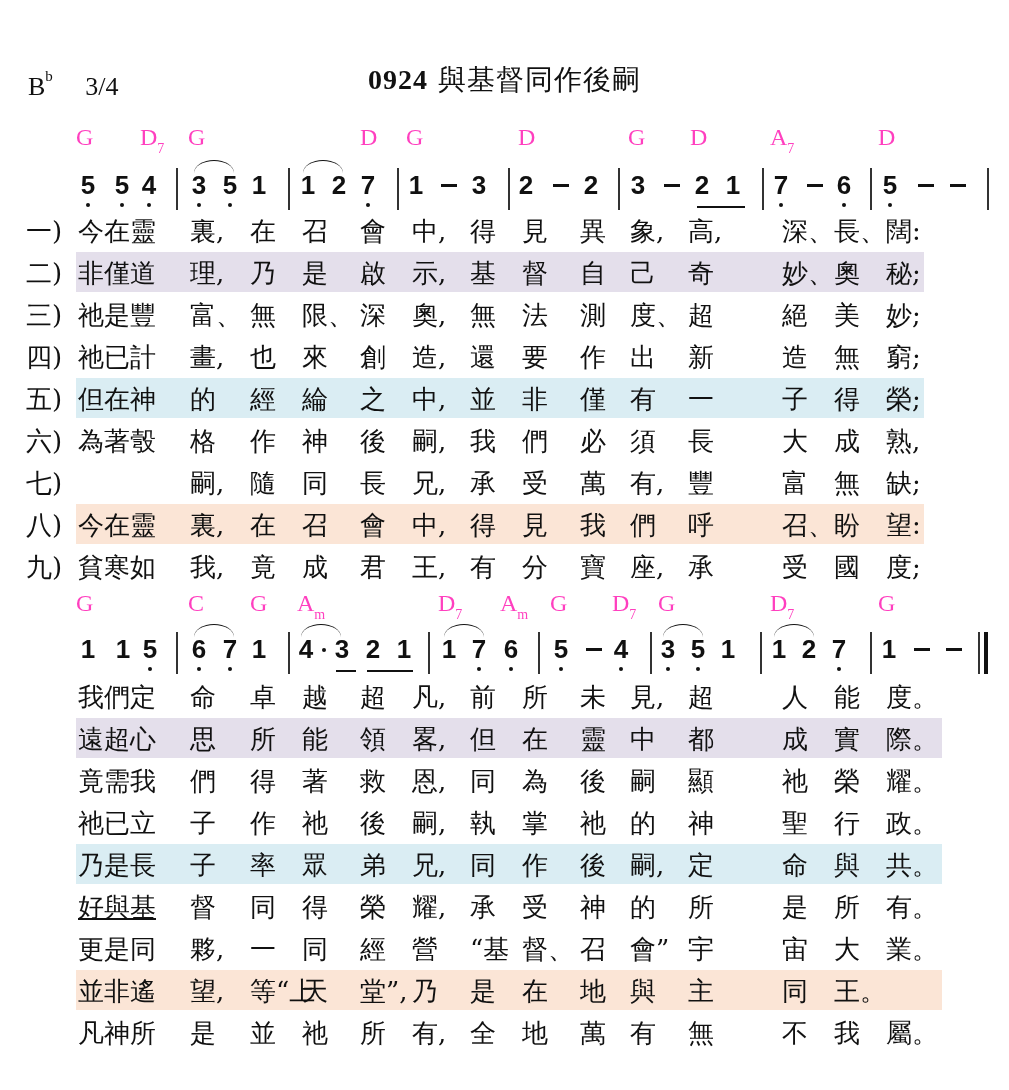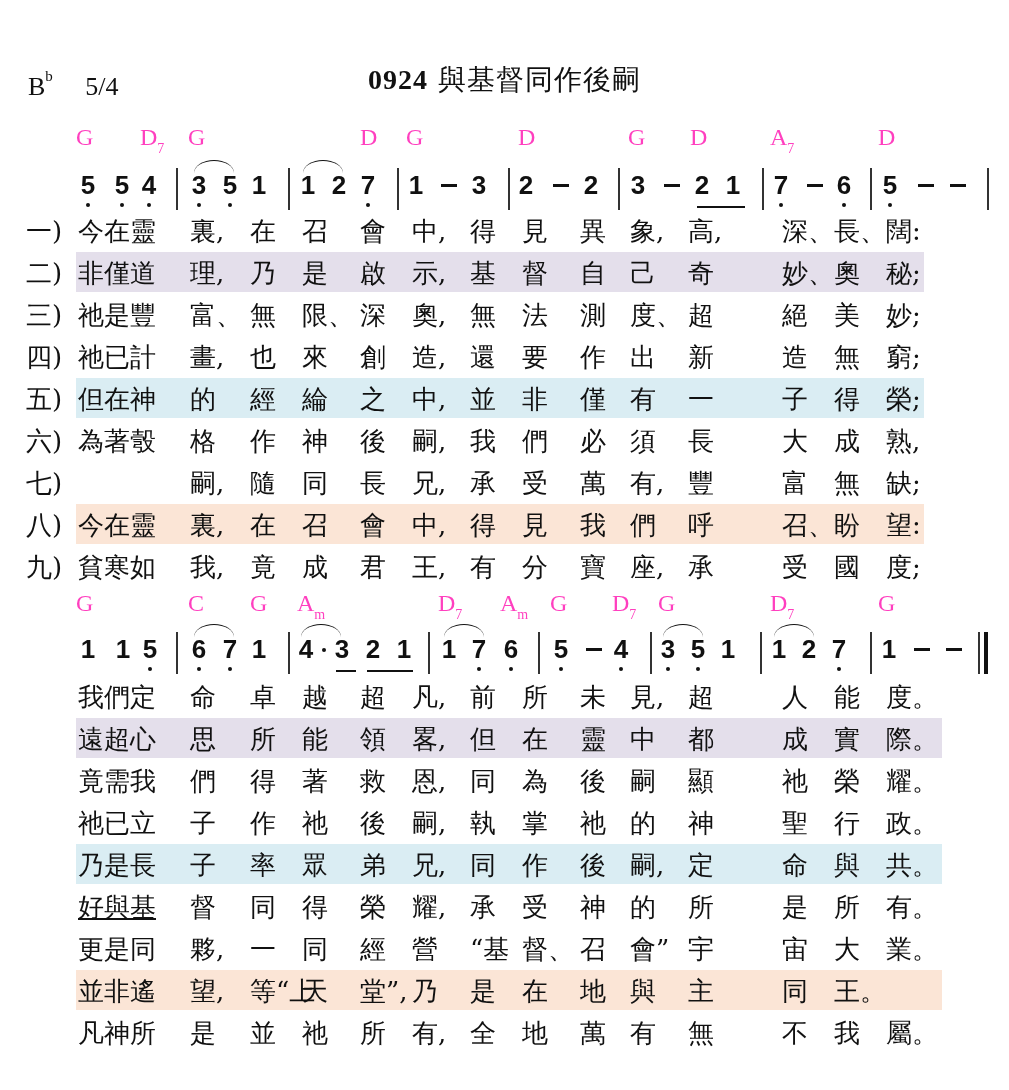--- a/index.html
+++ b/index.html
@@ -40,21 +40,21 @@
 </style>
 </head>
 <body>
 
 <div class="title">
   <span class="num">0924</span><span class="name">與基督同作後嗣</span>
 </div>
 
 <div class="keysig">
   <span>B</span><sup>b</sup>
-  <span class="time">5/4</span>
+  <span class="time">3/4</span>
 </div>
 
 <div id="sec1-chords">
     <div class="chord" style="left: 76px; top: 124px;"><span>G</span></div>
     <div class="chord" style="left: 140px; top: 124px;"><span>D</span><sub>7</sub></div>
     <div class="chord" style="left: 188px; top: 124px;"><span>G</span></div>
     <div class="chord" style="left: 360px; top: 124px;"><span>D</span></div>
     <div class="chord" style="left: 406px; top: 124px;"><span>G</span></div>
     <div class="chord" style="left: 518px; top: 124px;"><span>D</span></div>
     <div class="chord" style="left: 628px; top: 124px;"><span>G</span></div>

